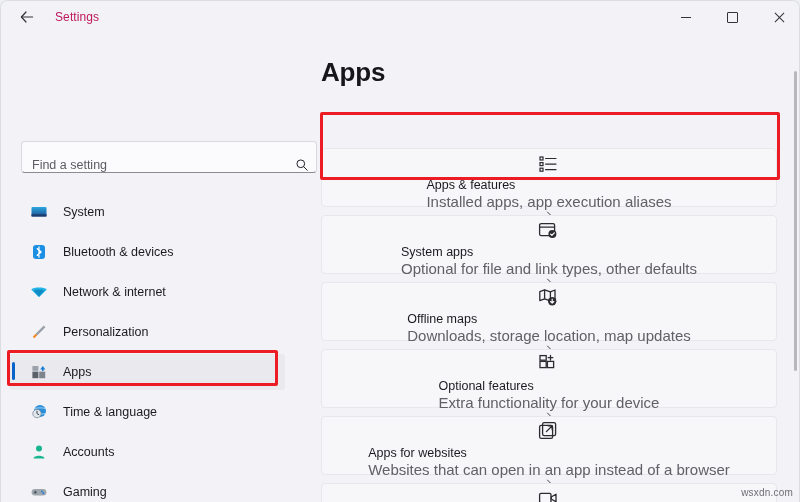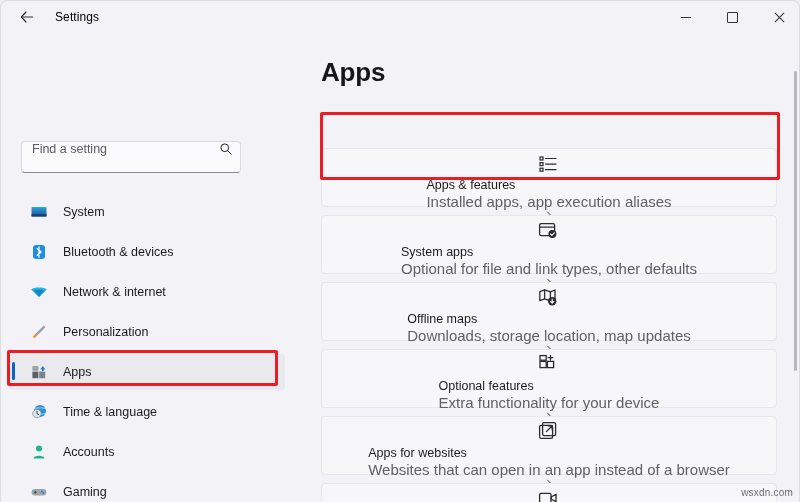--- a/index.html
+++ b/index.html
@@ -44,21 +44,21 @@
     margin-left: 10px;
     display: flex;
     align-items: center;
     justify-content: center;
     border-radius: 4px;
   }
   .back-btn svg { display: block; }
   .title-text {
     margin-left: 12px;
     font-size: 12px;
-    color: #000000;
+    color: #be185d;
     letter-spacing: .1px;
   }
   .win-controls {
     position: absolute;
     right: 0; top: 0;
     height: 32px;
     display: flex;
   }
   .win-btn {
     width: 46px;
@@ -94,28 +94,28 @@
   .sidebar {
     position: absolute;
     top: 32px; left: 0;
     width: 300px;
     height: 470px;
     background: #f3f3f7;
   }
   .search-wrap {
     position: absolute;
     left: 20px; top: 108px;
-    width: 220px;
+    width: 296px;
     height: 32px;
     background: #fbfbfd;
     border: 1px solid #dadade;
     border-bottom: 1px solid #8b8b92;
     border-radius: 4px;
     display: flex;
-    align-items: flex-start;
+    align-items: flex-end;
     box-sizing: border-box;
   }
   .search-input {
     flex: 1;
     border: none;
     outline: none;
     background: transparent;
     font-family: "Liberation Sans", sans-serif;
     font-size: 12.5px;
     color: #1b1b1f;

